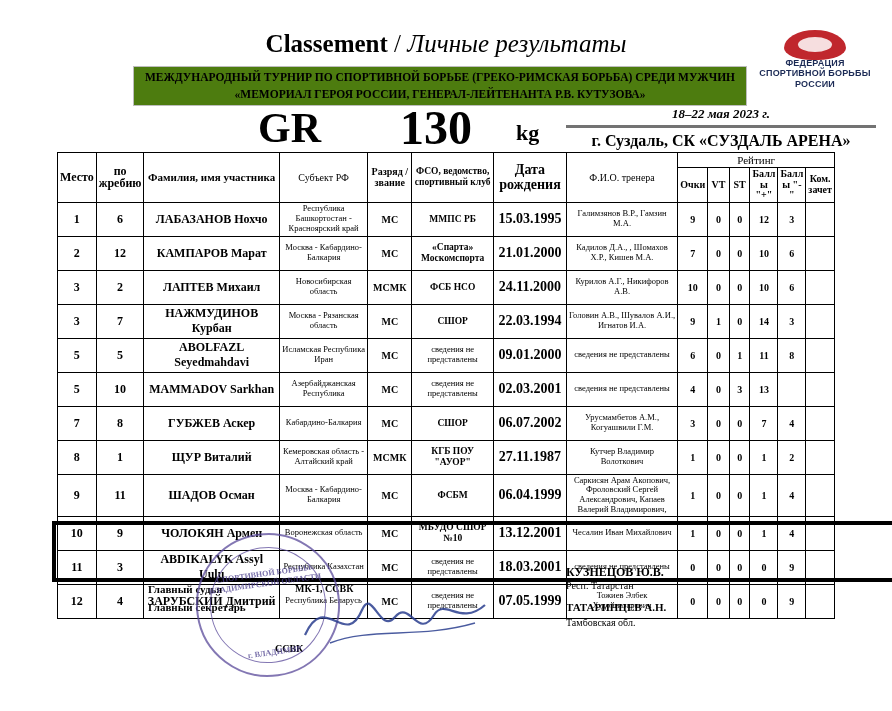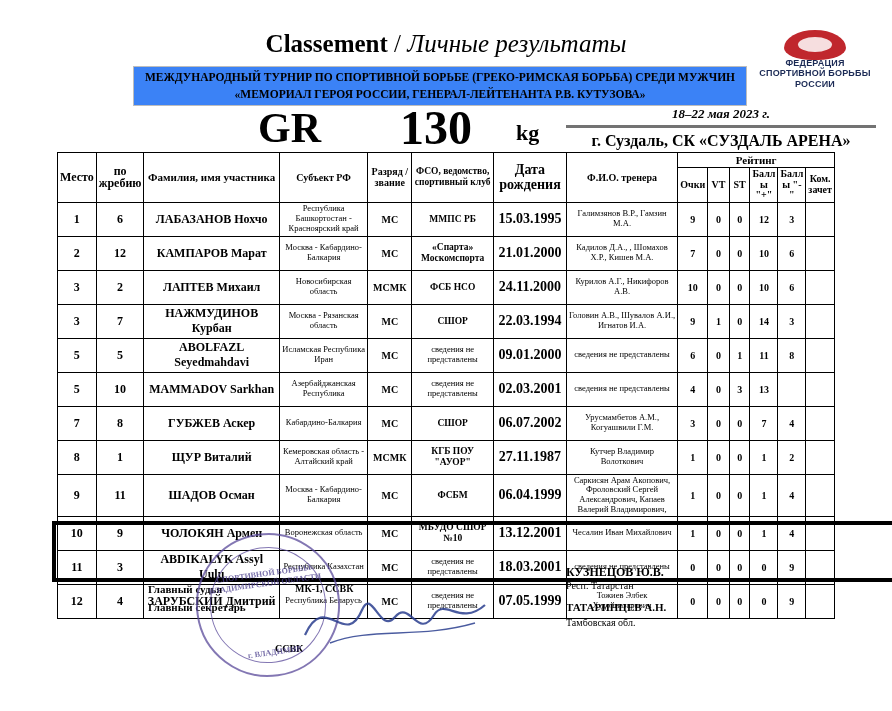--- a/index.html
+++ b/index.html
@@ -16,21 +16,21 @@
   
   .title{
     position:absolute;left:0;top:30px;width:892px;
     text-align:center;font-size:25px;
   }
   .title .fr{font-weight:bold;}
   .title .ru{font-style:italic;}
 
   .subtitle-box{
     position:absolute;left:133px;top:66px;width:612px;height:38px;
-    background:#3b82f6;border:1px solid #bdbdbd;
+    background:#4d7c0f;border:1px solid #bdbdbd;
     display:flex;flex-direction:column;align-items:center;justify-content:center;
     font-size:11.5px;font-weight:bold;line-height:1.45;
   }
 
   
   .logo{
     position:absolute;right:18px;top:30px;width:118px;height:62px;
   }
   .logo .bear{
     position:absolute;left:28px;top:0px;width:62px;height:30px;
@@ -77,21 +77,21 @@
     border-collapse:collapse;
     width:778px;
     font-size:10px;
   }
   table.results th, table.results td{
     border:1px solid #000;
     text-align:center;
     vertical-align:middle;
     padding:1px 2px;
   }
-  thead th{font-weight:bold;font-size:9px;line-height:1.1;}
+  thead th{font-weight:normal;font-size:9px;line-height:1.1;}
   .h-rating{font-size:11px;}
   .h-vert{font-size:7.5px;line-height:1.05;}
   .h-small{font-size:7.5px;line-height:1.05;}
 
   tbody tr{height:34px;}
   .c-place{width:30px;font-weight:bold;font-size:12px;}
   .c-draw{width:34px;font-weight:bold;font-size:12px;}
   .c-name{width:166px;text-align:left;padding-left:10px;font-weight:bold;font-size:12px;}
   .c-region{width:102px;font-size:8.5px;line-height:1.15;}
   .c-rank{width:44px;font-weight:bold;font-size:10px;}

